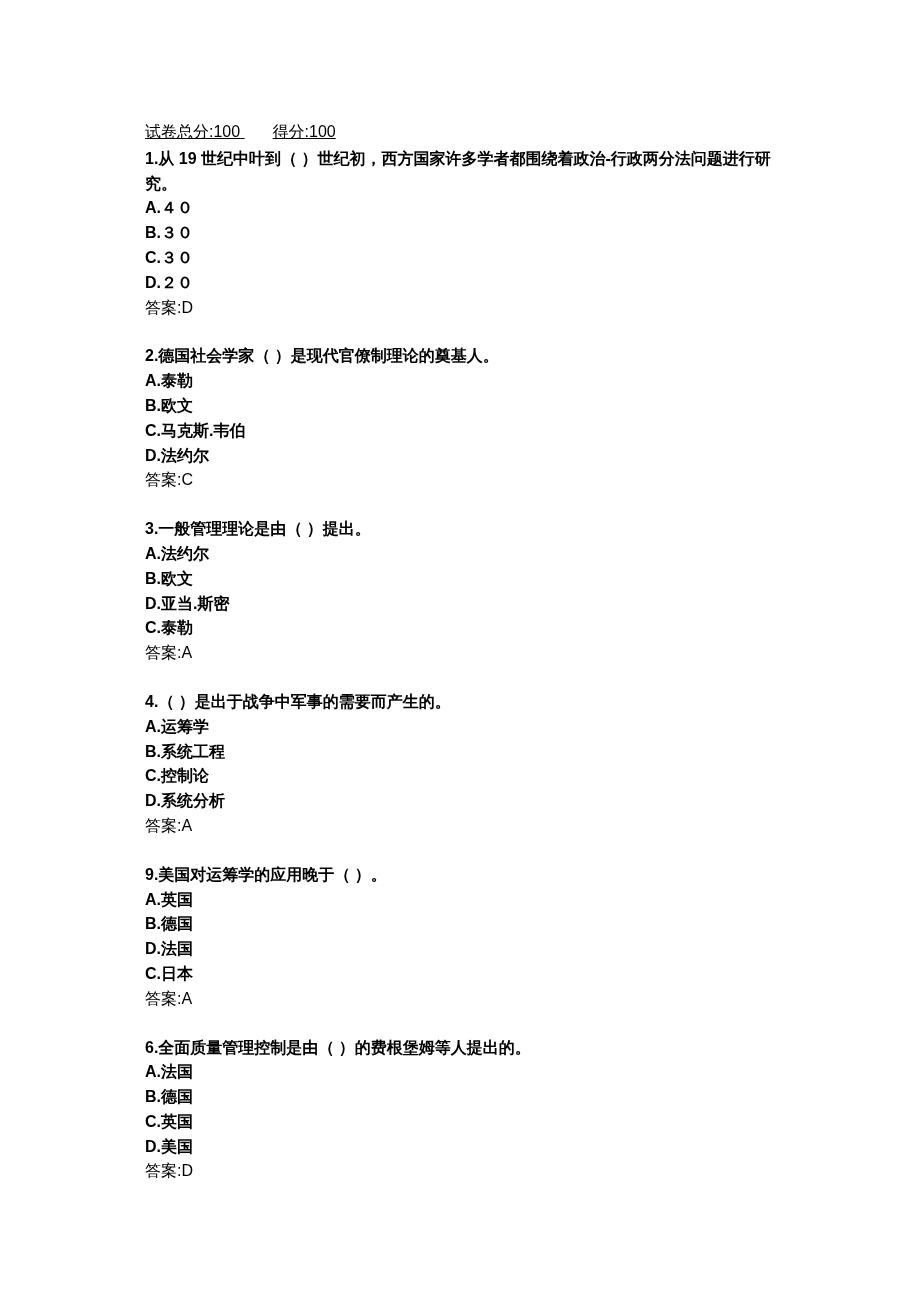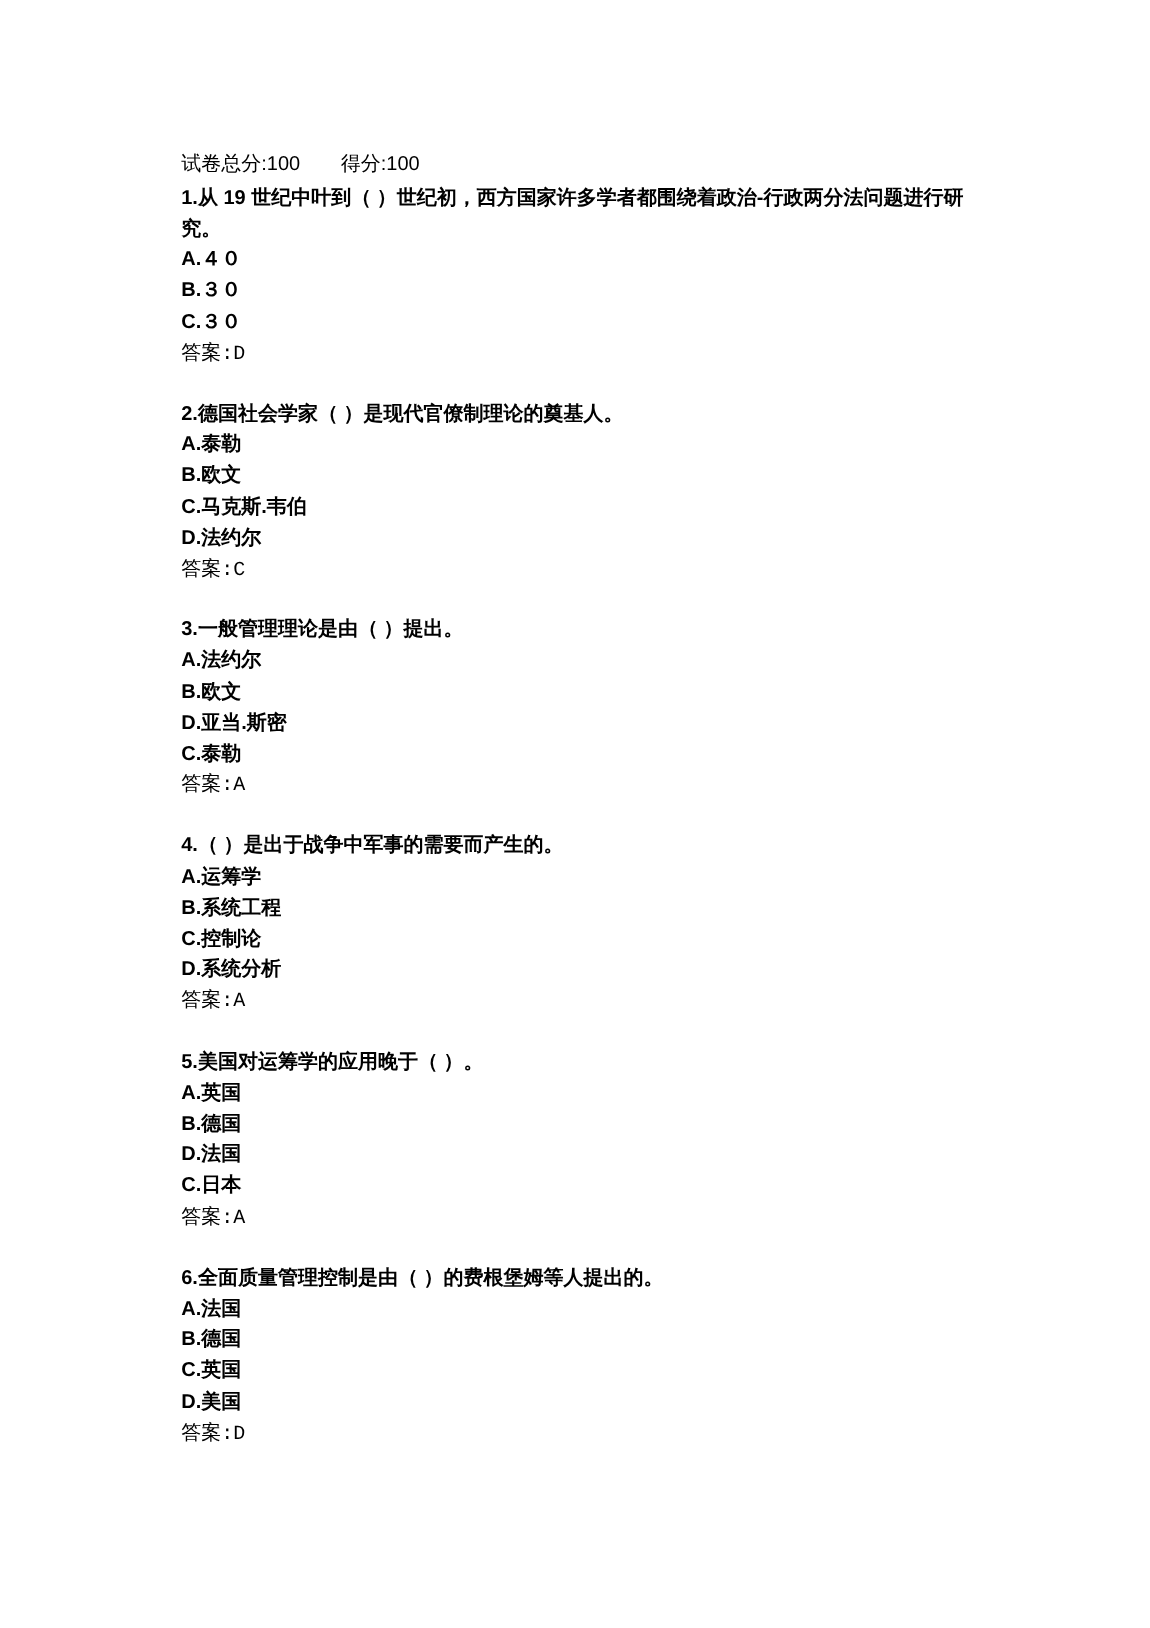--- a/index.html
+++ b/index.html
@@ -11,20 +11,21 @@
       background: #ffffff;
       font-family: "Microsoft YaHei", "SimSun", sans-serif;
       font-size: 16px;
       color: #000000;
       width: 920px;
       padding: 120px 145px 60px 145px;
       line-height: 1.55;
     }
     .header-line {
       margin-bottom: 2px;
+      text-decoration: underline;
     }
     .header-line .total-score {
       display: inline;
     }
     .header-line .score {
       display: inline;
       margin-left: 28px;
     }
     .question-block {
       margin-bottom: 24px;
@@ -32,38 +33,38 @@
     .question-text {
       display: block;
       font-weight: bold;
     }
     .option {
       display: block;
       font-weight: bold;
     }
     .answer {
       display: block;
-      font-family: Liberation Mono, monospace;
     }
     .first-block {
       margin-bottom: 24px;
     }
   </style>
 </head>
 <body>
 
 <div class="first-block">
   <div class="header-line">
     <span class="total-score">试卷总分:100</span>
     <span class="score">得分:100</span>
   </div>
   <span class="question-text">1.从 19 世纪中叶到（ ）世纪初，西方国家许多学者都围绕着政治-行政两分法问题进行研究。</span>
   <span class="option">A.４０</span>
   <span class="option">B.３０</span>
   <span class="option">C.３０</span>
+  <span class="option">D.２０</span>
   <span class="answer">答案:D</span>
 </div>
 
 <div class="question-block">
   <span class="question-text">2.德国社会学家（ ）是现代官僚制理论的奠基人。</span>
   <span class="option">A.泰勒</span>
   <span class="option">B.欧文</span>
   <span class="option">C.马克斯.韦伯</span>
   <span class="option">D.法约尔</span>
   <span class="answer">答案:C</span>
@@ -81,21 +82,21 @@
 <div class="question-block">
   <span class="question-text">4.（ ）是出于战争中军事的需要而产生的。</span>
   <span class="option">A.运筹学</span>
   <span class="option">B.系统工程</span>
   <span class="option">C.控制论</span>
   <span class="option">D.系统分析</span>
   <span class="answer">答案:A</span>
 </div>
 
 <div class="question-block">
-  <span class="question-text">5.美国对运筹学的应用晚于（ ）。</span>
+  <span class="question-text">9.美国对运筹学的应用晚于（ ）。</span>
   <span class="option">A.英国</span>
   <span class="option">B.德国</span>
   <span class="option">D.法国</span>
   <span class="option">C.日本</span>
   <span class="answer">答案:A</span>
 </div>
 
 <div class="question-block">
   <span class="question-text">6.全面质量管理控制是由（ ）的费根堡姆等人提出的。</span>
   <span class="option">A.法国</span>

